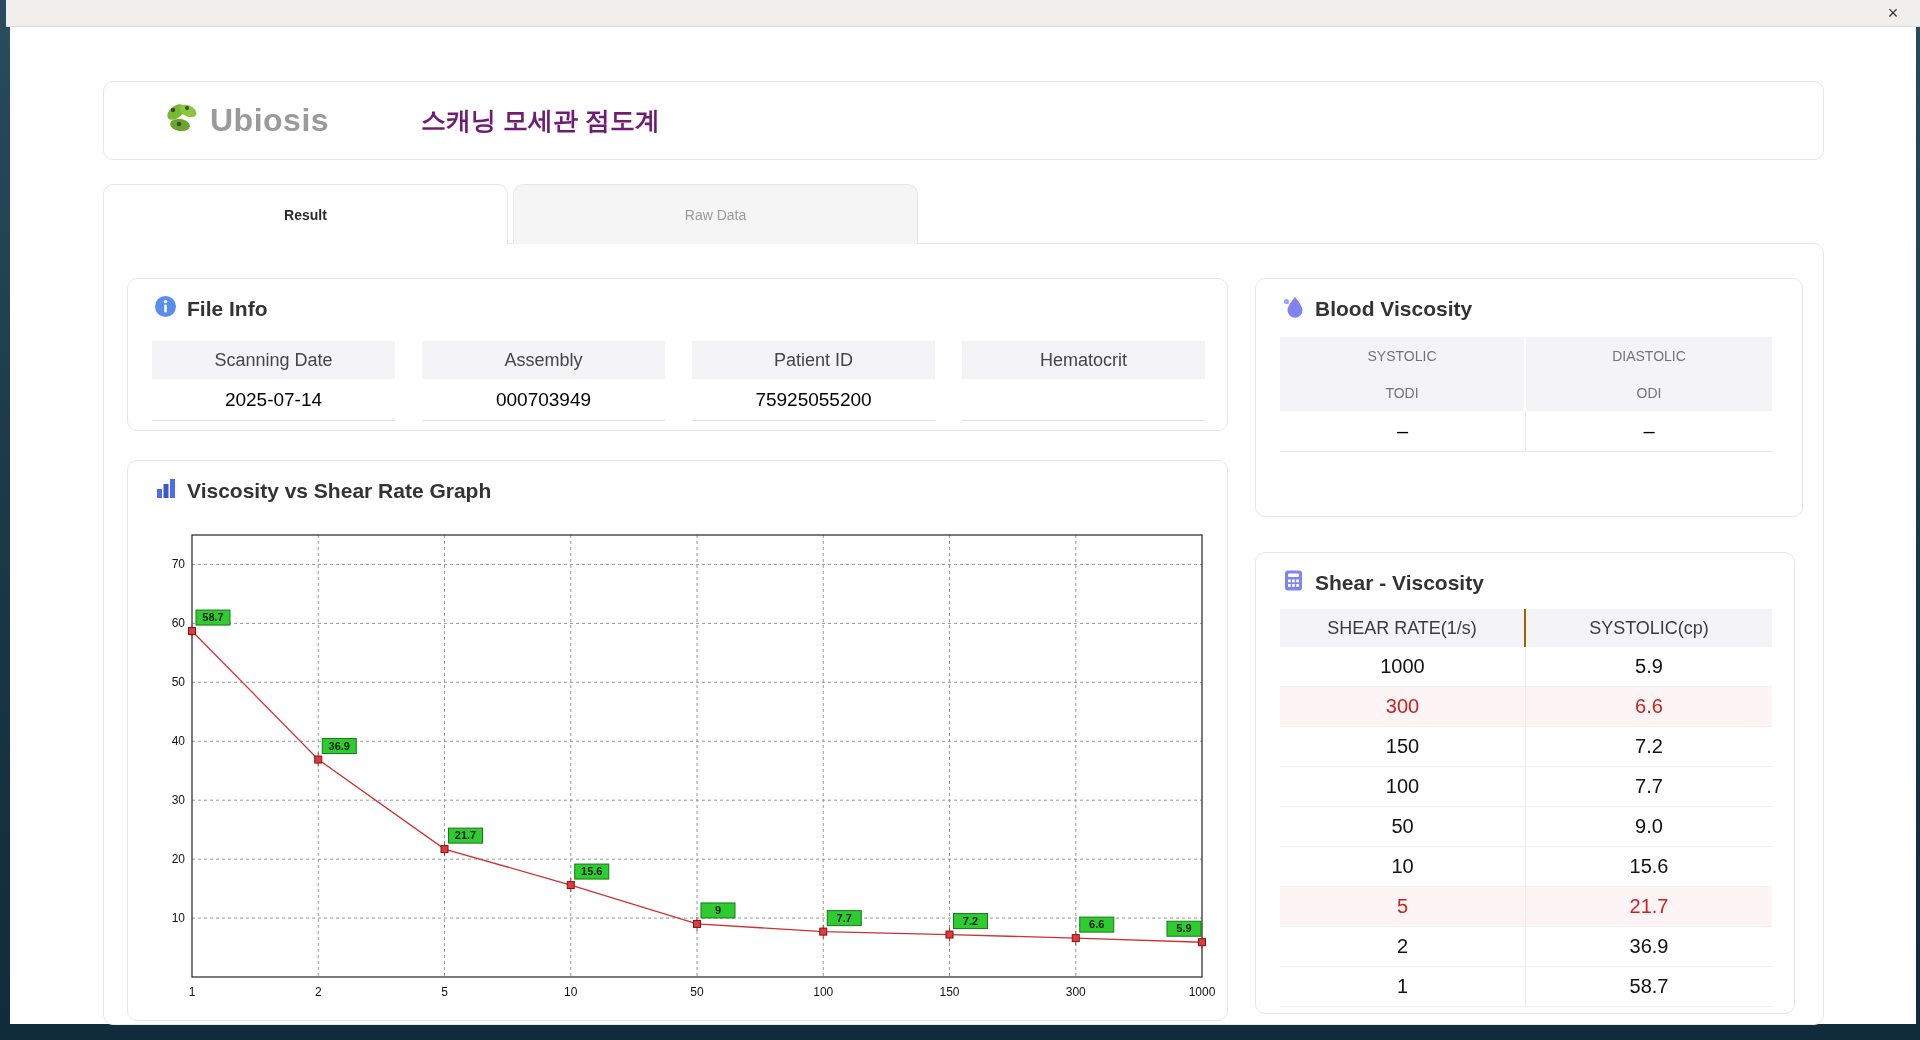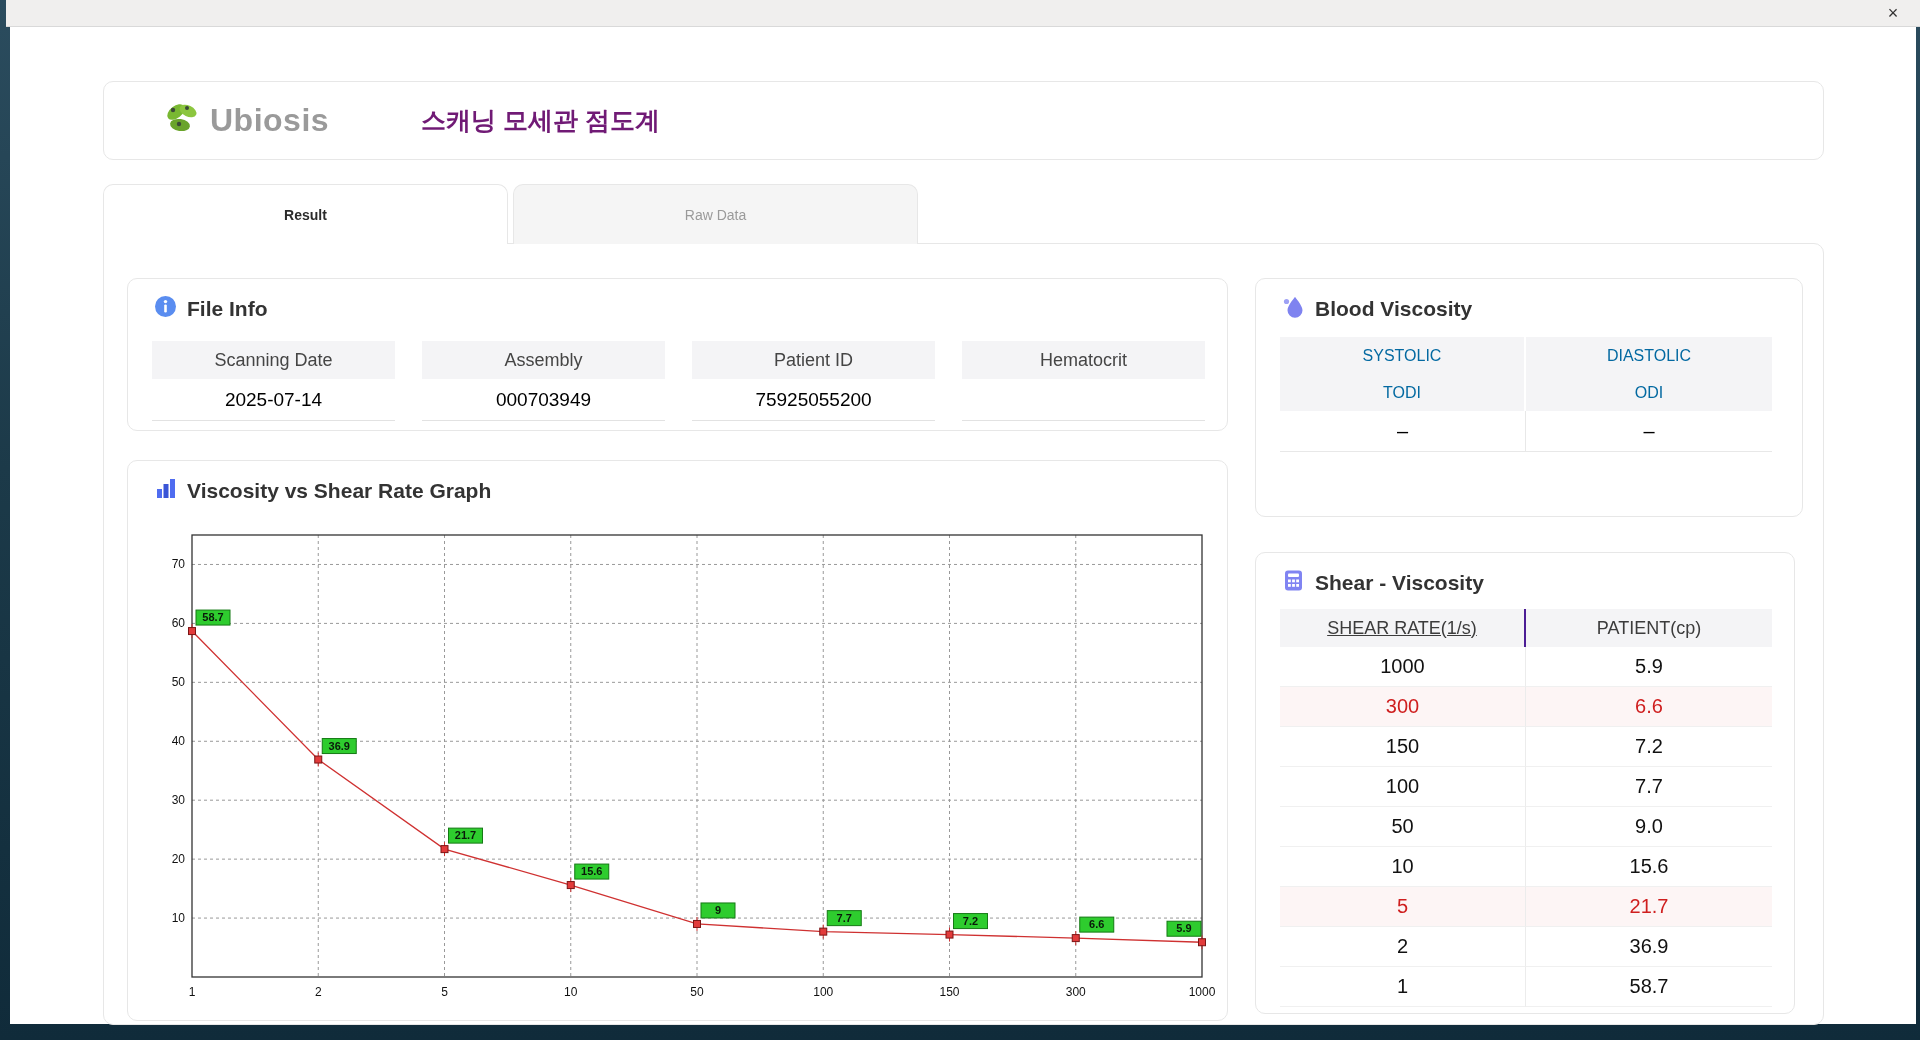--- a/index.html
+++ b/index.html
@@ -57,32 +57,32 @@
 
   
   .graph-card { left:23px; top:216px; width:1101px; height:561px; }
   .chart-wrap { position:absolute; left:18px; top:58px; }
 
   
   .blood-card { left:1151px; top:34px; width:548px; height:239px; }
   .bv-table { position:absolute; left:24px; top:58px; width:492px; }
   .bv-row { display:flex; }
   .bv-cell { width:50%; display:flex; align-items:center; justify-content:center; }
-  .bv-head { height:37px; background:#f4f4f6; color:#0369a1; font-size:16px; }
+  .bv-head { height:37px; background:#f4f4f6; color:#737373; font-size:14px; }
   .bv-head:first-child { border-right:2px solid #fff; }
   .bv-val { height:41px; font-size:20px; color:#000; border-bottom:1px solid #e8e8e8; }
   .bv-val:first-child { border-right:1px solid #e8e8e8; }
 
   
   .shear-card { left:1151px; top:308px; width:540px; height:462px; }
   .sv-table { position:absolute; left:24px; top:56px; width:492px; }
   .sv-row { display:flex; }
   .sv-cell { width:50%; display:flex; align-items:center; justify-content:center; }
   .sv-head { height:38px; background:#f4f4f6; color:#3c3c3c; font-size:18px; }
-  .sv-head:first-child { border-right:2px solid #4c1d95;text-decoration:underline; }
+  .sv-head:first-child { border-right:2px solid #a16207; }
   .sv-val { height:40px; font-size:20px; color:#111; border-bottom:1px solid #f0f0f0; }
   .sv-val:first-child { border-right:1px solid #ececec; }
   .sv-row.hl .sv-val { color:#cf1f1f; background:#fdf5f5; }
 </style>
 </head>
 <body>
 
 <div class="titlebar">
   <div class="close-btn">×</div>
 </div>
@@ -268,21 +268,21 @@
             <rect x="6" y="15" width="2.8" height="2.8" fill="#fff"></rect>
             <rect x="10.1" y="15" width="2.8" height="2.8" fill="#fff"></rect>
             <rect x="14.2" y="15" width="2.8" height="2.8" fill="#fff"></rect>
           </svg>
         </span>
         <span class="section-title">Shear - Viscosity</span>
       </div>
       <div class="sv-table">
         <div class="sv-row">
           <div class="sv-cell sv-head">SHEAR RATE(1/s)</div>
-          <div class="sv-cell sv-head">PATIENT(cp)</div>
+          <div class="sv-cell sv-head">SYSTOLIC(cp)</div>
         </div>
         <div id="sv-rows">
   <div class="sv-row">
     <div class="sv-cell sv-val">1000</div>
     <div class="sv-cell sv-val">5.9</div>
   </div>
 
   <div class="sv-row hl">
     <div class="sv-cell sv-val">300</div>
     <div class="sv-cell sv-val">6.6</div>

